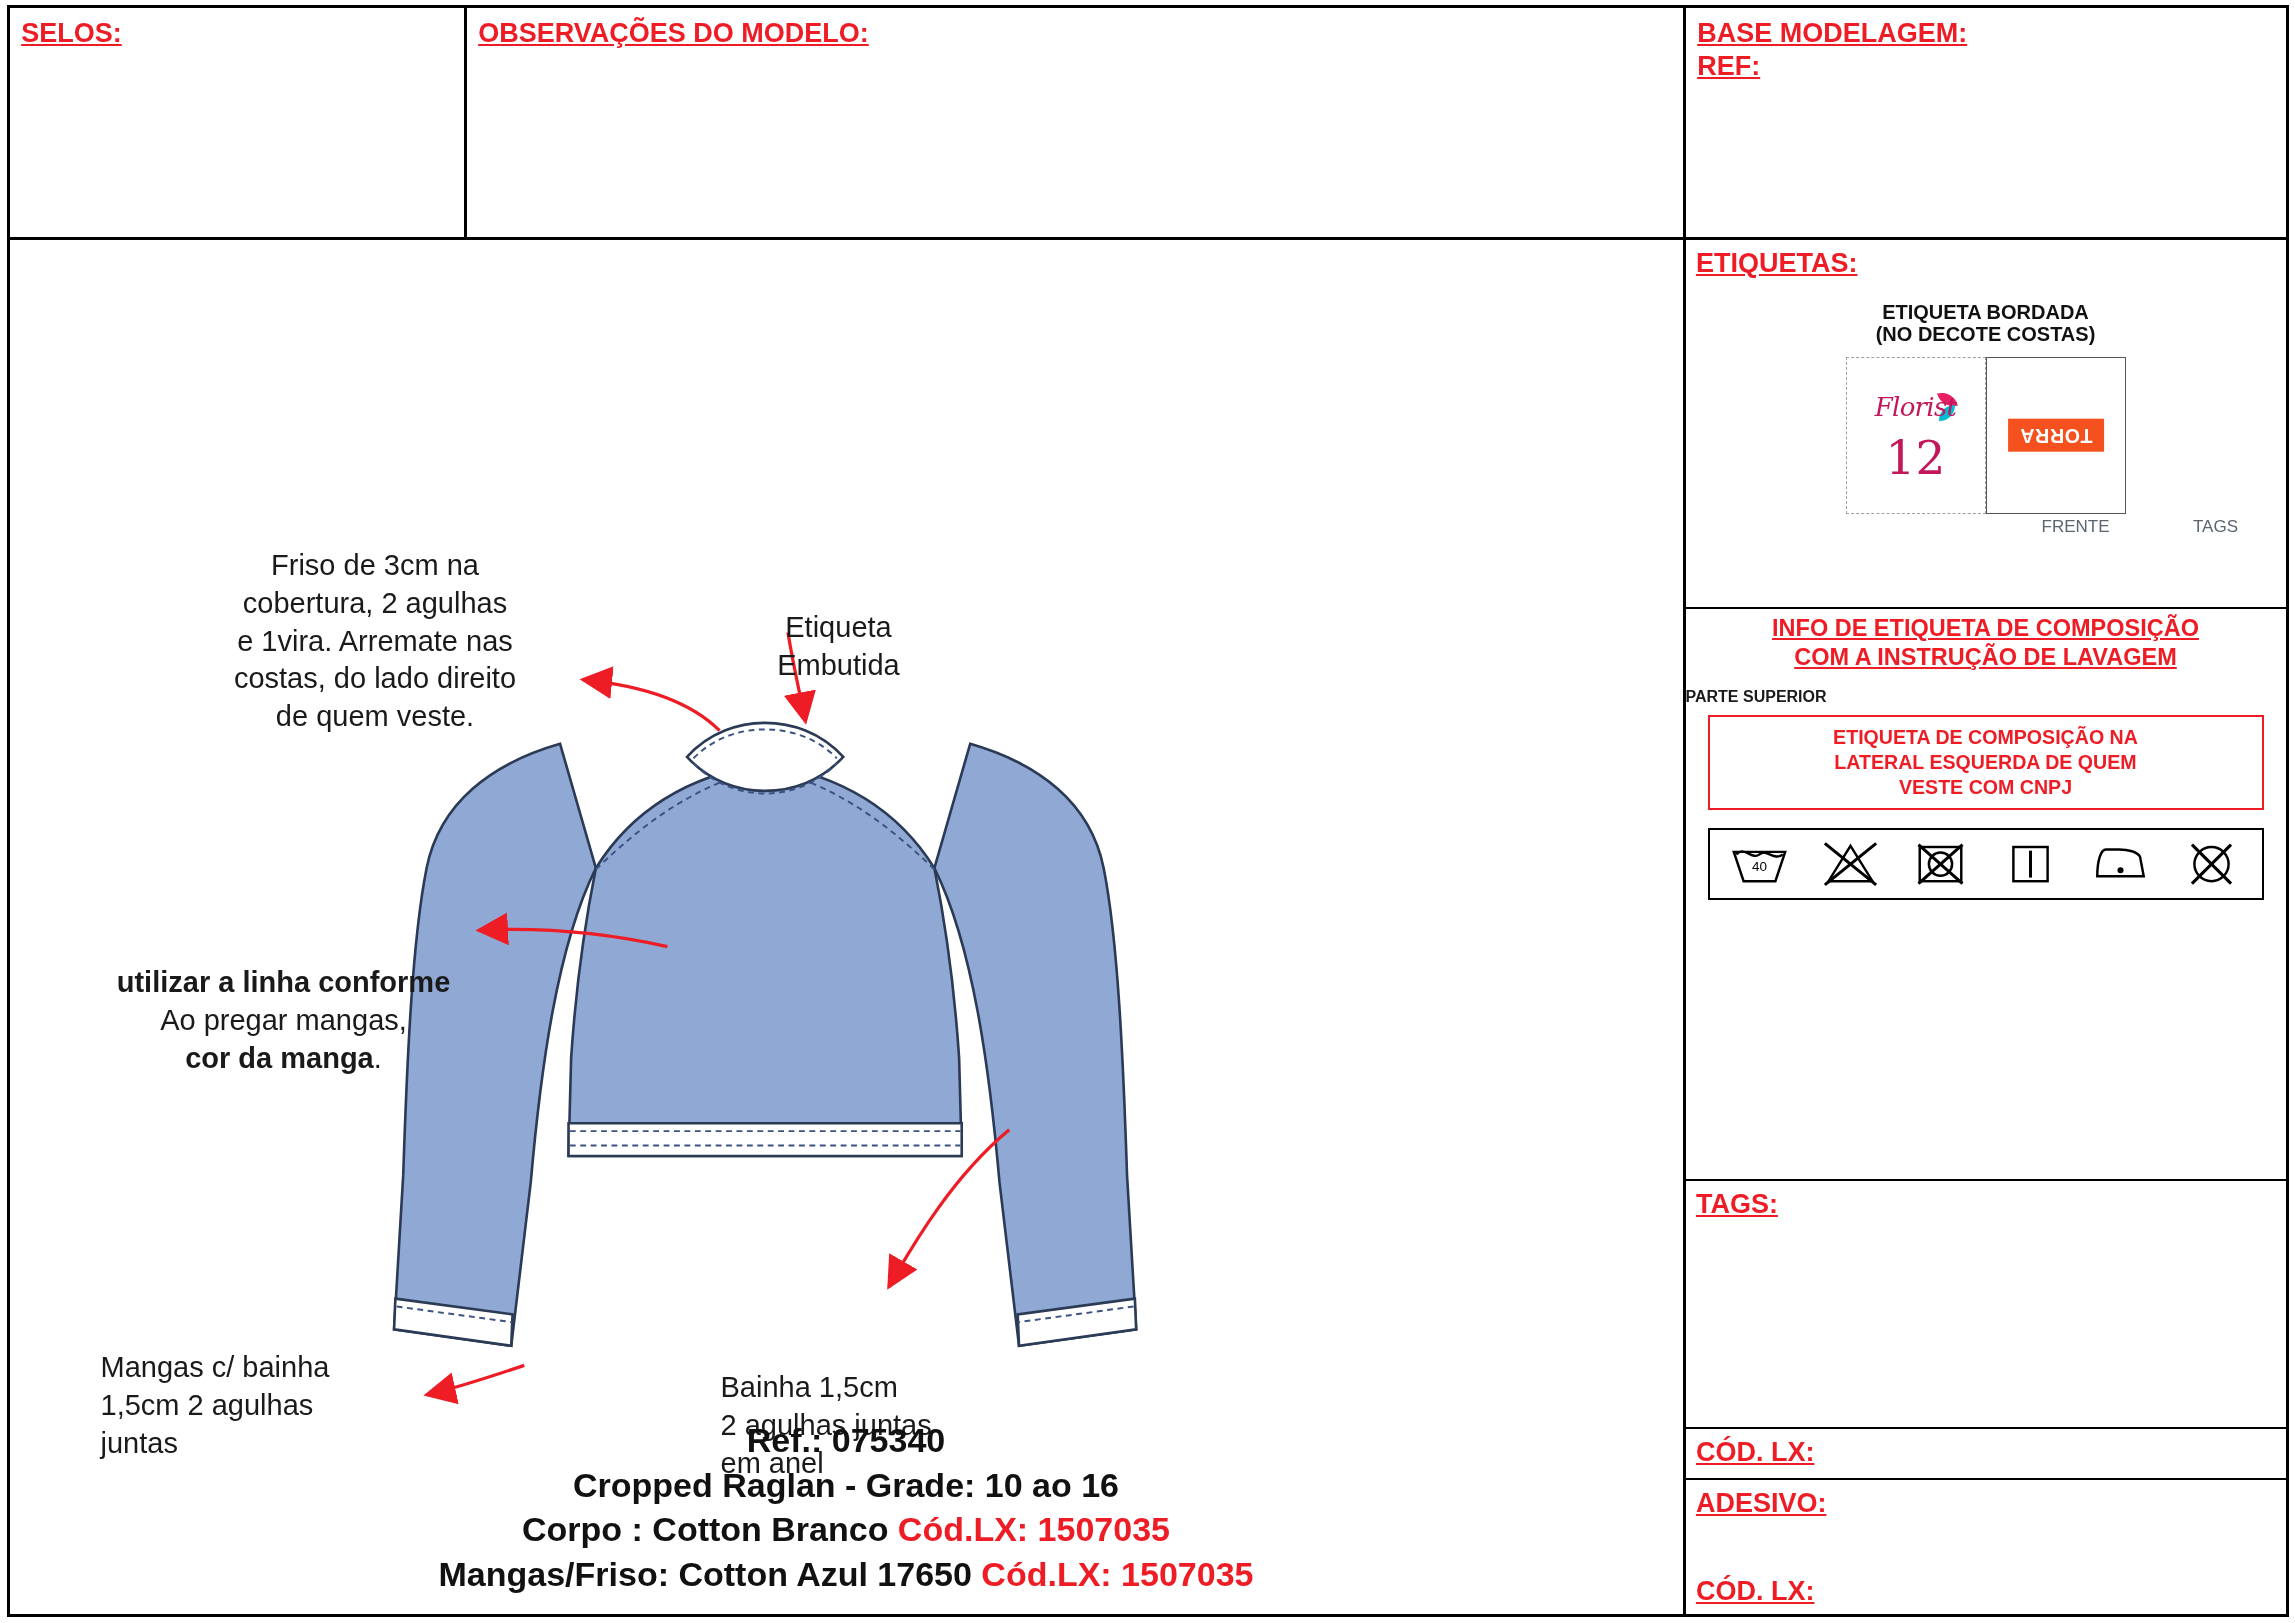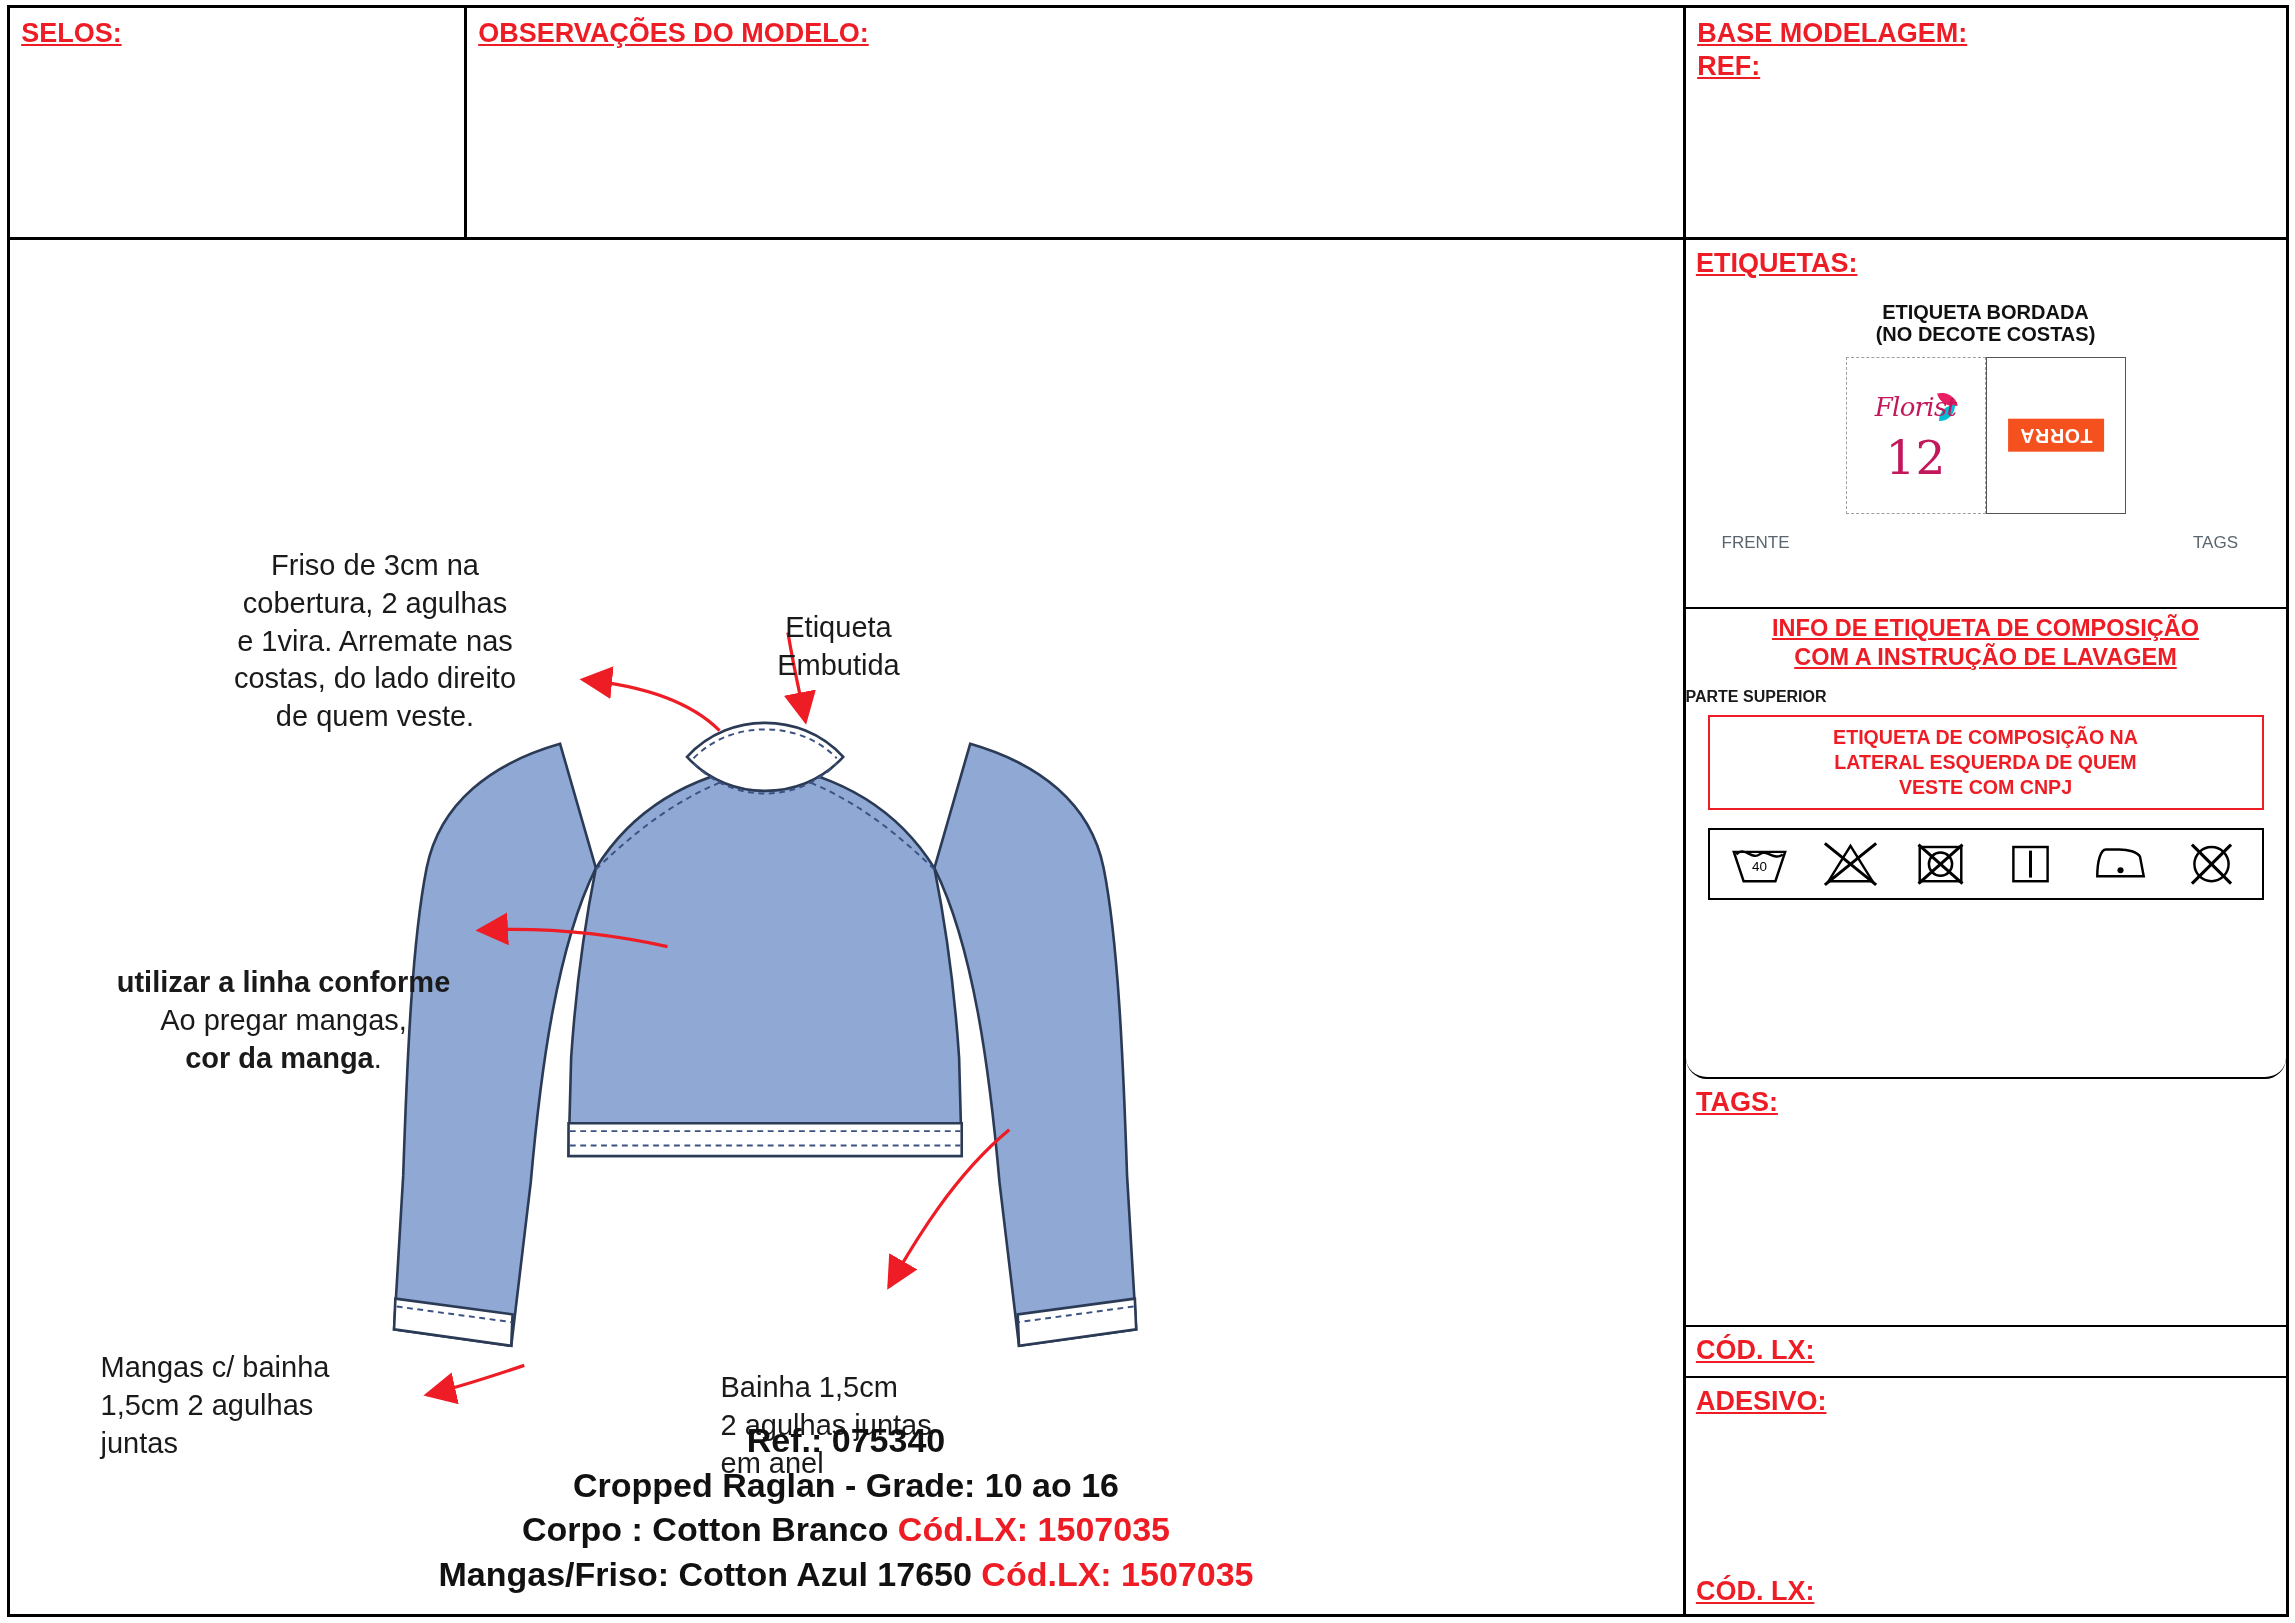--- a/index.html
+++ b/index.html
@@ -133,32 +133,32 @@
     transform: translate(-50%, -50%) rotate(180deg);
     background: #f4511e;
     color: #fff;
     font-weight: bold;
     font-size: 19.6px;
     padding: 5.2px 11.7px;
     letter-spacing: 0.7px;
   }
   .etq-captions {
     display: flex;
-    justify-content: space-between;
-    margin-top: 19px;
+    justify-content: flex-end;
+    margin-top: 3px;
   }
   .etq-cap {
     width: 140px;
     text-align: center;
     font-size: 17px;
     color: #5a6570;
   }
 
   
-  .sec-comp { height: 470px; border-radius: 21px; }
+  .sec-comp { height: 572px; }
   .comp-head {
     color: #ee1c25;
     font-weight: bold;
     font-size: 23.5px;
     text-align: center;
     text-decoration: underline;
     line-height: 1.2;
     margin-top: 5.2px;
   }
   .comp-sub {

